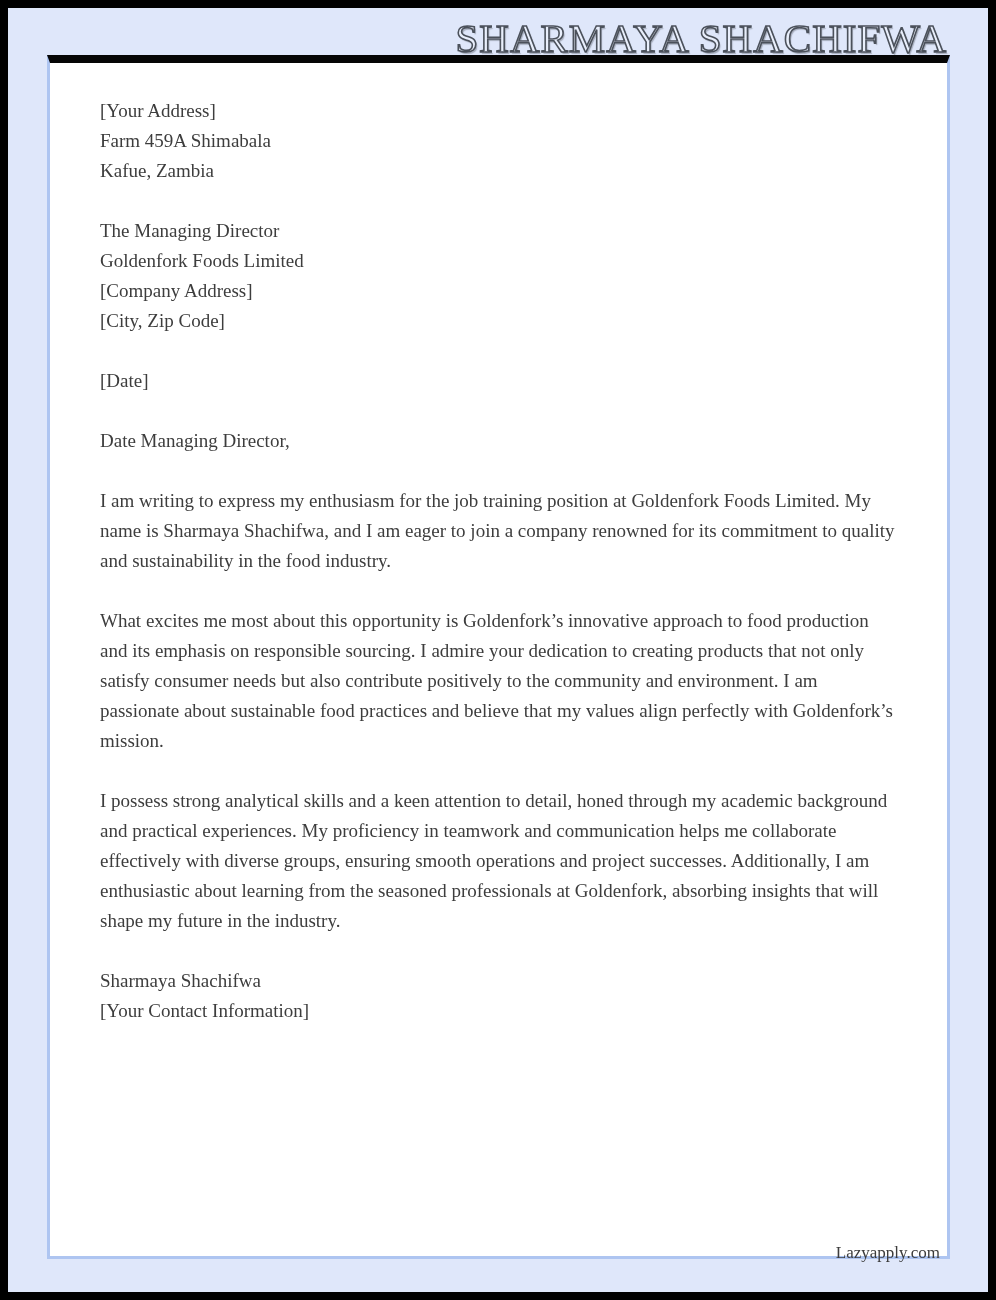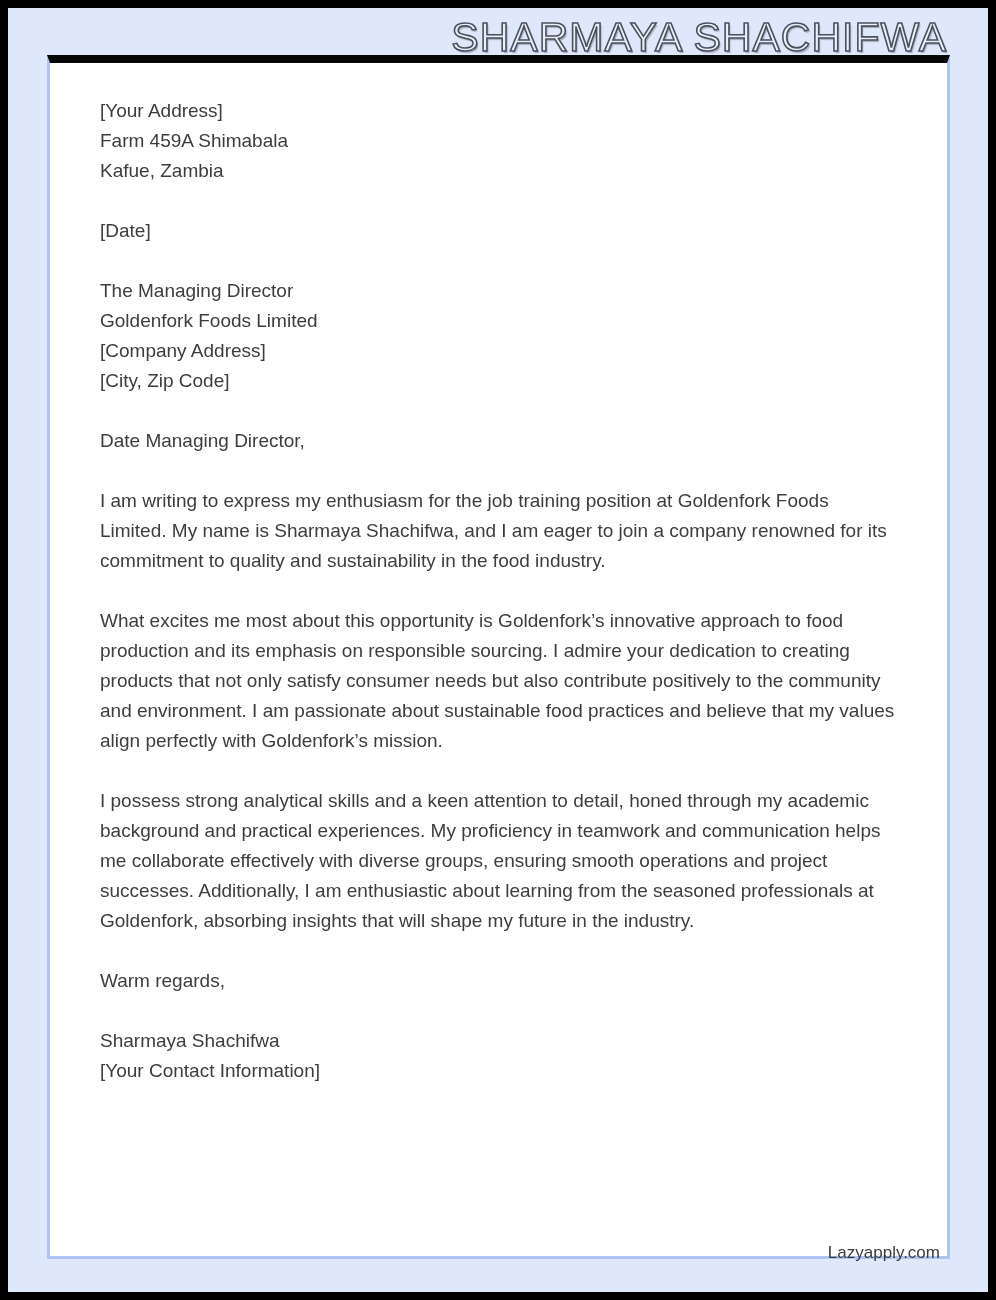--- a/index.html
+++ b/index.html
@@ -3,21 +3,21 @@
 <meta charset="utf-8">
 <style>
   * { margin: 0; padding: 0; box-sizing: border-box; }
   html, body { background: #2a2a2a; }
   .page {
     position: relative;
     width: 996px;
     height: 1300px;
     background: #dfe7fa;
     border: 8px solid #000000;
-    font-family: Liberation Sans, sans-serif;
+    font-family: Liberation Serif, serif;
     overflow: hidden;
   }
   .header-name {
     position: absolute;
     top: 6px;
     right: 41px; 
     font-size: 41px;
     font-weight: 400;
     letter-spacing: 1px;
     color: #e9effc;
@@ -58,37 +58,36 @@
 <div class="page">
 
   <div class="header-name">SHARMAYA SHACHIFWA</div>
 
   <div class="card">
 
     <div class="line-block">[Your Address]
 Farm 459A Shimabala
 Kafue, Zambia</div>
 
-    <div class="line-block">[Date]</div>
-
     <div class="line-block">The Managing Director
 Goldenfork Foods Limited
 [Company Address]
 [City, Zip Code]</div>
+
+    <div class="line-block">[Date]</div>
 
     <div class="line-block">Date Managing Director,</div>
 
     <p class="para">I am writing to express my enthusiasm for the job training position at Goldenfork Foods Limited. My name is Sharmaya Shachifwa, and I am eager to join a company renowned for its commitment to quality and sustainability in the food industry.</p>
 
     <p class="para">What excites me most about this opportunity is Goldenfork’s innovative approach to food production and its emphasis on responsible sourcing. I admire your dedication to creating products that not only satisfy consumer needs but also contribute positively to the community and environment. I am passionate about sustainable food practices and believe that my values align perfectly with Goldenfork’s mission.</p>
 
     <p class="para">I possess strong analytical skills and a keen attention to detail, honed through my academic background and practical experiences. My proficiency in teamwork and communication helps me collaborate effectively with diverse groups, ensuring smooth operations and project successes. Additionally, I am enthusiastic about learning from the seasoned professionals at Goldenfork, absorbing insights that will shape my future in the industry.</p>
 
 
-    <div class="line-block">Warm regards,</div>
 
     <div class="line-block">Sharmaya Shachifwa
 [Your Contact Information]</div>
 
   </div>
 
   <div class="watermark">Lazyapply.com</div>
 
 </div>
 

